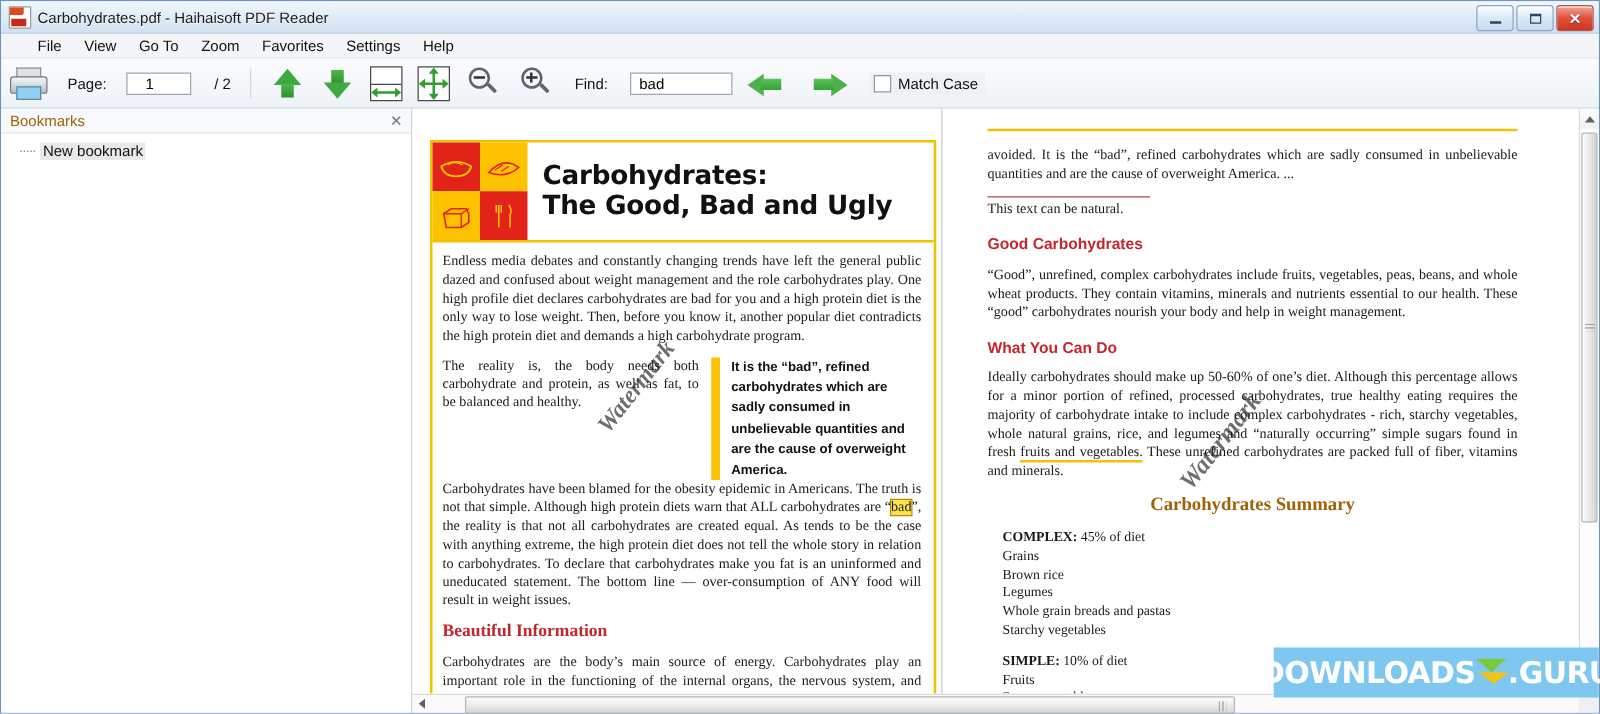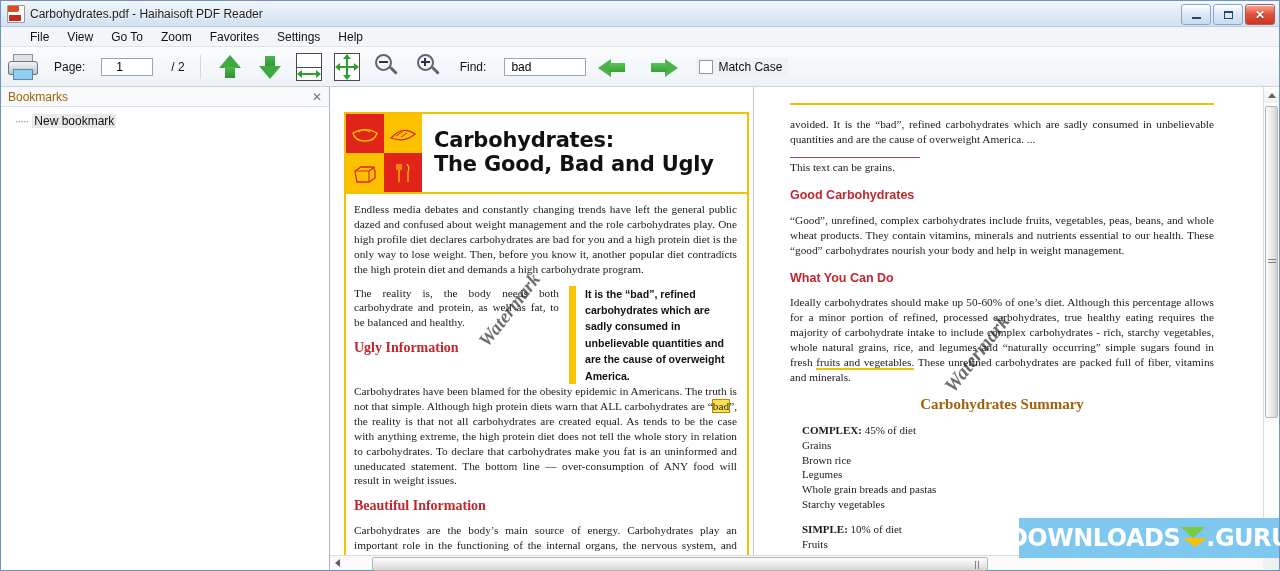--- a/index.html
+++ b/index.html
@@ -393,21 +393,20 @@
                 <div>The Good, Bad and Ugly</div>
               </div>
             </div>
 
             <div class="doc-body">
               <p>Endless media debates and constantly changing trends have left the general public dazed and confused about weight management and the role carbohydrates play. One high profile diet declares carbohydrates are bad for you and a high protein diet is the only way to lose weight. Then, before you know it, another popular diet contradicts the high protein diet and demands a high carbohydrate program.</p>
 
               <div class="two-col">
                 <div class="col-main">
                   <p>The reality is, the body needs both carbohydrate and protein, as well as fat, to be balanced and healthy.</p>
-                  <div class="h-red">Ugly Information</div>
                 </div>
                 <div class="callout">It is the “bad”, refined carbohydrates which are sadly consumed in unbelievable quantities and are the cause of overweight America.</div>
               </div>
 
               <p><span>Carbohydrates have been blamed for the obesity epidemic in Americans. The truth is not that simple. Although high protein diets warn that ALL carbohydrates are “</span><span class="hl">bad</span><span>”, the reality is that not all carbohydrates are created equal. As tends to be the case with anything extreme, the high protein diet does not tell the whole story in relation to carbohydrates. To declare that carbohydrates make you fat is an uninformed and uneducated statement. The bottom line — over-consumption of ANY food will result in weight issues.</span></p>
 
               <div class="h-red">Beautiful Information</div>
               <p>Carbohydrates are the body’s main source of energy. Carbohydrates play an important role in the functioning of the internal organs, the nervous system, and muscles. They are also needed to regulate protein and fat metabolism. Carbohydrates are found almost exclusively in plant foods. The exception is milk products, which are derived from animals, and contain</p>
             </div>
 
@@ -415,21 +414,21 @@
           </div>
         </div>
 
         <div class="pagegap"></div>
 
         <div class="page page-right">
           <div class="rp">
             <div class="rule-yellow"></div>
             <p>avoided. It is the “bad”, refined carbohydrates which are sadly consumed in unbelievable quantities and are the cause of overweight America. ...</p>
             <div class="rule-red"></div>
-            <p>This text can be grains.</p>
+            <p>This text can be natural.</p>
 
             <div class="h-red2">Good Carbohydrates</div>
             <p>“Good”, unrefined, complex carbohydrates include fruits, vegetables, peas, beans, and whole wheat products.  They contain vitamins, minerals and nutrients essential to our health. These “good” carbohydrates nourish your body and help in weight management.</p>
 
             <div class="h-red2">What You Can Do</div>
             <p><span>Ideally carbohydrates should make up 50-60% of one’s diet.  Although this percentage allows for a minor portion of refined, processed carbohydrates, true healthy eating requires the majority of carbohydrate intake to include complex carbohydrates - rich, starchy vegetables, whole natural grains, rice, and legumes and “naturally occurring” simple sugars found in fresh </span><span class="uline">fruits and vegetables.</span><span> These unrefined carbohydrates are packed full of fiber, vitamins and minerals.</span></p>
 
             <div class="summary-title">Carbohydrates Summary</div>
 
             <div class="sumcols">

